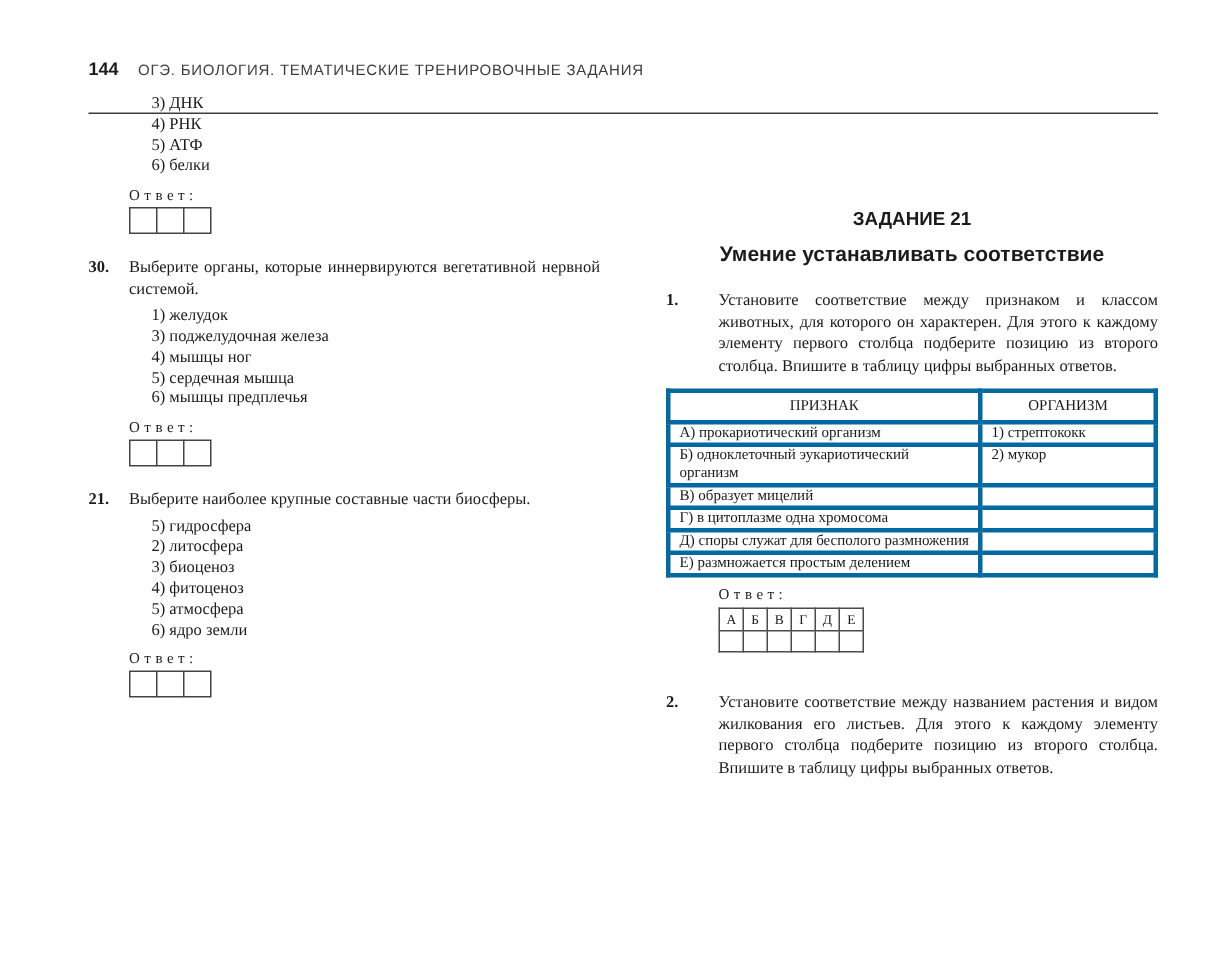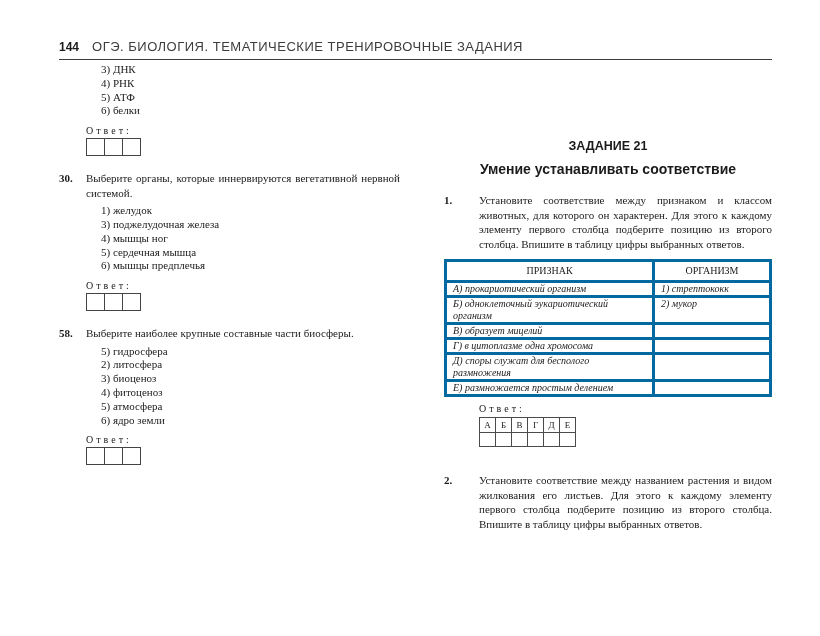--- a/index.html
+++ b/index.html
@@ -9,24 +9,24 @@
     position:relative; overflow:hidden;
     font-family:"Liberation Serif", serif;
     color:#1b1b1b;
   }
 
   
   .page-header {
     position:absolute; left:59px; top:39px; width:713px;
     display:flex; align-items:baseline; gap:13px;
     border-bottom:1px solid #3c3c3c;
-    padding-bottom:5px;
+    padding-bottom:22px;
   }
   .page-number { font-weight:bold; font-size:12px; font-family:"Liberation Sans", sans-serif; }
-  .running-title { font-size:13px; letter-spacing:0.5px; color:#3c3c3c; font-family:"Liberation Sans", sans-serif; }
+  .running-title { font-size:10px; letter-spacing:0.5px; color:#3c3c3c; font-family:"Liberation Sans", sans-serif; }
 
   
   .col-left  { position:absolute; left:59px;  top:63px;  width:341px; }
   .col-right { position:absolute; left:444px; top:139px; width:328px; }
 
   
   .options { margin-left:42px; margin-top:4px; font-size:11px; line-height:13.8px; }
   .option  { white-space:nowrap; }
 
   
@@ -53,21 +53,21 @@
   .section-title   { font-size:12.5px; }
   .section-subtitle{ font-size:14px; margin-top:8px; }
 
   
   table.match { border-collapse:collapse; width:100%; margin-top:8px; font-size:10px; }
   table.match th, table.match td {
     border:3px solid #0369a1; vertical-align:top;
     font-weight:normal; line-height:12px;
   }
   table.match th { text-align:center; padding:3px 2px; }
-  table.match td { padding:0 6px;font-style:italic; }
+  table.match td { padding:0 6px; }
   td.c1 { width:64%; }
   td.c2 { width:36%; }
 
   
   .rc-answer-label { margin-left:35px; margin-top:6px; font-size:10px; letter-spacing:3px; color:#222; }
   table.answer-grid { margin-left:35px; margin-top:3px; border-collapse:collapse; }
   table.answer-grid td {
     border:1px solid #4a4a4a; width:16px; height:14px;
     text-align:center; font-size:9px; line-height:14px; padding:0;
   }
@@ -107,21 +107,21 @@
     <div class="option">6) мышцы предплечья</div>
   </div>
   <div class="answer-label">Ответ:</div>
   <div class="answer-boxes">
     <div class="answer-box"></div>
     <div class="answer-box"></div>
     <div class="answer-box"></div>
   </div>
 
   <div class="question">
-    <div class="q-num">58.</div>
+    <div class="q-num">21.</div>
     <div class="q-text">Выберите наиболее крупные составные части биосферы.</div>
   </div>
   <div class="options">
     <div class="option">5) гидросфера</div>
     <div class="option">2) литосфера</div>
     <div class="option">3) биоценоз</div>
     <div class="option">4) фитоценоз</div>
     <div class="option">5) атмосфера</div>
     <div class="option">6) ядро земли</div>
   </div>

